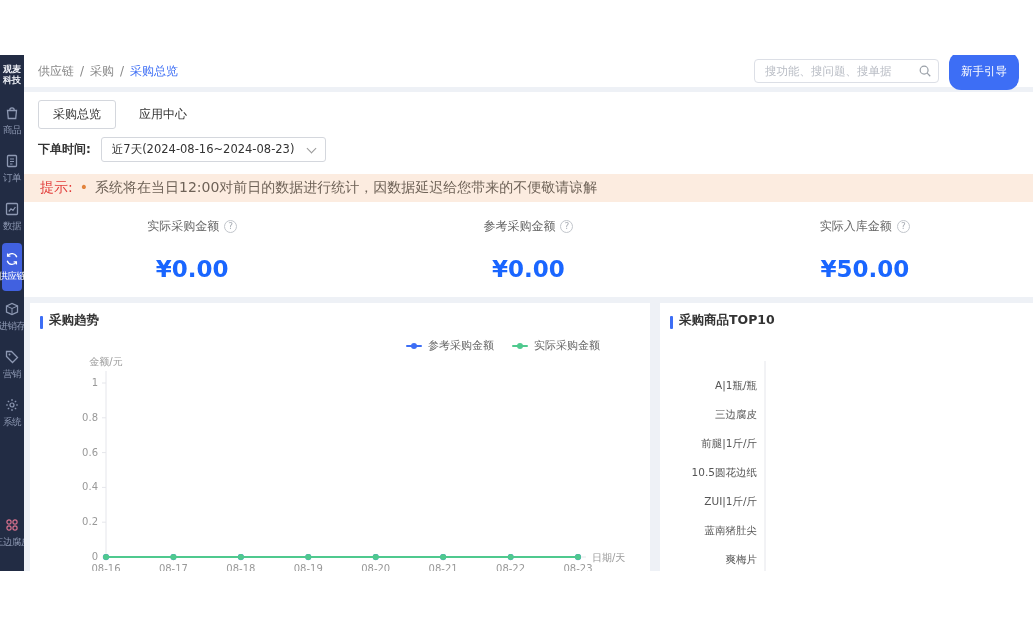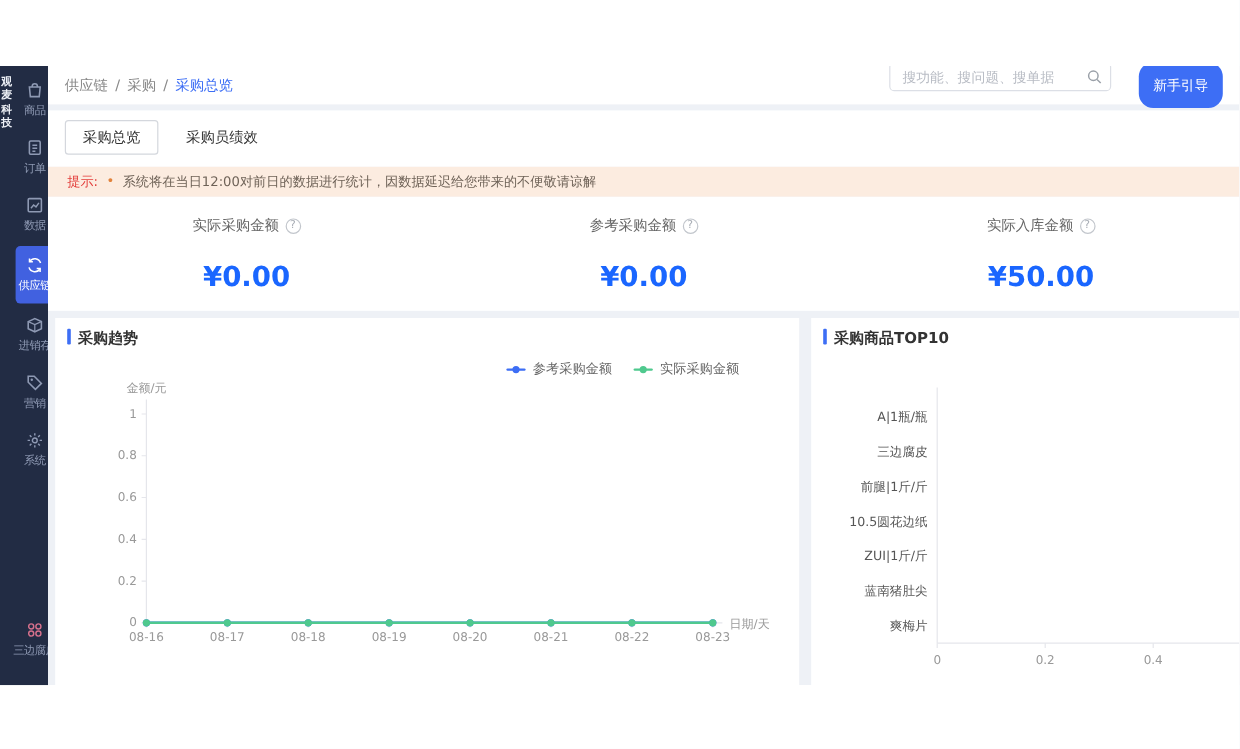--- a/index.html
+++ b/index.html
@@ -1,72 +1,72 @@
 <!DOCTYPE html>
 <html><head>
 <meta charset="utf-8">
 <style>
   *{margin:0;padding:0;box-sizing:border-box}
   body{font-family:"DejaVu Sans","Liberation Sans",sans-serif;background:#fff}
   .page{position:relative;width:1033px;height:624px;background:#fff;overflow:hidden}
   .app{position:absolute;top:55px;left:0;width:1033px;height:516px;display:flex;overflow:hidden}
 
   
-  .sidebar{width:40px;background:#222c44;display:flex;flex-direction:row;flex-shrink:0}
+  .sidebar{width:24px;background:#222c44;display:flex;flex-direction:column;flex-shrink:0}
   .logo{color:#eef1f7;font-weight:bold;font-size:9px;text-align:center;padding:9px 1px 6px;line-height:1.25}
   .nav{flex:1;display:flex;flex-direction:column;margin-top:4px}
   .nav-item{display:flex;flex-direction:column;align-items:center;gap:3px;padding:8px 0;color:#8e99b3;cursor:pointer}
   .nav-icon{width:16px;height:16px;display:block}
   .nav-icon svg{width:16px;height:16px;display:block}
   .nav-label{font-size:9.5px;white-space:nowrap;letter-spacing:-0.5px}
   .nav-item.active{background:#4161e0;color:#fff;margin:2px;border-radius:4px}
   .app-center{margin-top:auto;margin-bottom:14px}
   .app-center .nav-icon{color:#d5708c}
 
   
   .main{flex:1;display:flex;flex-direction:column;background:#eef1f6;overflow:hidden;min-width:0}
   .topbar{height:32px;background:#fff;display:flex;align-items:center;justify-content:space-between;padding:0 14px;flex-shrink:0}
   .breadcrumb{font-size:12px;color:#888;display:flex;gap:6px;align-items:center}
   .crumb{cursor:pointer}
   .crumb.current{color:#3d6ef5;cursor:default}
-  .topbar-right{display:flex;align-items:flex-start;gap:23px}
+  .topbar-right{display:flex;align-items:center;gap:10px}
   .search-box{position:relative;width:185px;height:24px}
   .search-box input{width:100%;height:100%;border:1px solid #dcdfe6;border-radius:4px;padding:0 26px 0 10px;font-size:11.5px;color:#333;outline:none;font-family:inherit}
   .search-box input::placeholder{color:#b8bcc4}
   .search-icon{position:absolute;right:7px;top:5px;width:14px;height:14px;color:#9aa0a8;cursor:pointer}
   .search-icon svg{width:14px;height:14px;display:block}
   .guide-btn{height:38px;padding:0 12px;border:none;border-radius:12px;background:#3d6ef5;color:#fff;font-size:11.5px;cursor:pointer;font-family:inherit}
   .gap{height:5px;flex-shrink:0}
 
   
   .panel{background:#fff;padding:8px 14px 2px;flex-shrink:0}
   .tabs{display:flex;gap:8px;align-items:center;margin-bottom:8px}
   .tab{font-size:12px;color:#333;padding:5px 14px;cursor:pointer;border:1px solid transparent}
   .tab.active{border:1px solid #d4d7dd;border-radius:3px;background:#fff}
   .filter-row{display:flex;align-items:center;gap:10px;padding-bottom:10px}
   .filter-label{font-size:12px;font-weight:bold;color:#333}
   .select{display:flex;align-items:center;gap:14px;border:1px solid #d4d7dd;border-radius:3px;padding:4px 10px;font-size:11.5px;color:#333;background:#fff;cursor:pointer}
   .chevron{width:7px;height:7px;border-right:1.3px solid #999;border-bottom:1.3px solid #999;transform:rotate(45deg);margin-top:-3px}
 
   
-  .notice{background:#fcece0;padding:5px 16px;font-size:11px;color:#6e6257;display:flex;gap:7px;align-items:flex-start;flex-shrink:0}
+  .notice{background:#fcece0;padding:5px 16px;font-size:14px;color:#6e6257;display:flex;gap:7px;align-items:flex-start;flex-shrink:0}
   .notice-prefix{color:#e23c39;flex-shrink:0}
   .notice-bullet{color:#e2833c;flex-shrink:0}
 
   
   .stats{background:#fff;display:flex;padding:13px 0 15px;flex-shrink:0}
   .stat{flex:1;text-align:center}
   .stat-label{font-size:12px;color:#666;display:inline-flex;align-items:center;gap:5px}
   .help-icon{width:13px;height:13px;border:1px solid #c2c6cc;border-radius:50%;color:#a6abb3;font-size:9px;line-height:11px;display:inline-block;text-align:center;cursor:pointer}
   .stat-value{margin-top:21px;font-size:23px;font-weight:bold;color:#1a66ff}
 
   
   .charts{flex:1;display:flex;gap:10px;padding:6px 0 0 6px;min-height:0;overflow:hidden;align-items:flex-start}
   .card{background:#fff;width:620px;height:312px;flex-shrink:0;padding:9px 10px 6px;display:flex;flex-direction:column}
-  .card-title-row{display:flex;align-items:flex-start;gap:6px}
+  .card-title-row{display:flex;align-items:flex-end;gap:6px}
   .title-bar{width:3px;height:13px;background:#3d6ef5;border-radius:1px}
   .card-title{font-size:12.5px;font-weight:bold;color:#333}
   .legend{display:flex;justify-content:flex-end;gap:18px;padding:9px 40px 0 0}
   .legend-item{display:flex;align-items:center;gap:6px;font-size:11px;color:#666;cursor:pointer}
   .lm-line{position:relative;width:16px;height:2px;border-radius:1px}
   .lm-dot{position:absolute;left:5px;top:-2px;width:6px;height:6px;border-radius:50%}
   svg text.tick{font-size:10px;fill:#999}
   svg text.cat{font-size:10.5px;fill:#555}
 </style>
 </head>
@@ -179,21 +179,28 @@
           </div>
           <button class="guide-btn">新手引导</button>
         </div>
       </header>
 
       <div class="gap"></div>
 
       <div class="panel">
         <div class="tabs">
           <div class="tab active">采购总览</div>
-          <div class="tab">采购员绩效</div>
+          <div class="tab">应用中心</div>
+        </div>
+        <div class="filter-row">
+          <span class="filter-label">下单时间:</span>
+          <div class="select">
+            <span>近7天(2024-08-16~2024-08-23)</span>
+            <span class="chevron"></span>
+          </div>
         </div>
       </div>
 
       <div class="notice">
         <span class="notice-prefix">提示:</span>
         <span class="notice-bullet">•</span>
         <span class="notice-text">系统将在当日12:00对前日的数据进行统计，因数据延迟给您带来的不便敬请谅解</span>
       </div>
 
       <div class="stats">

